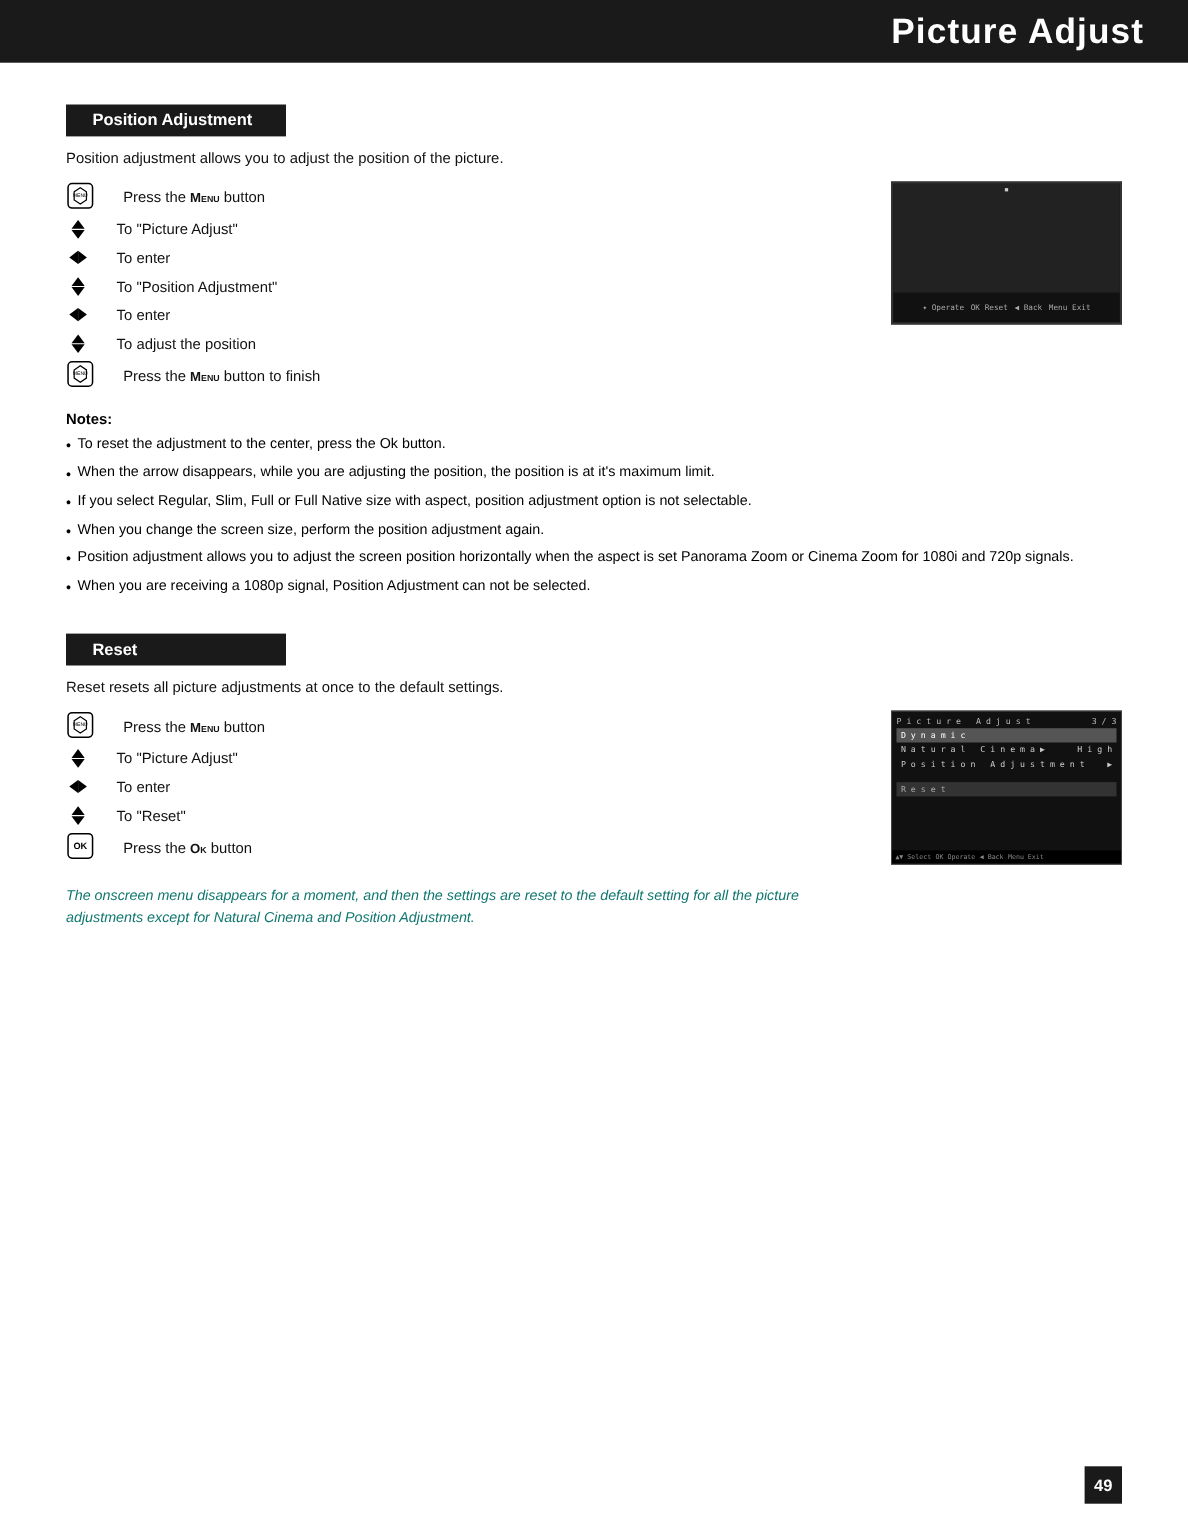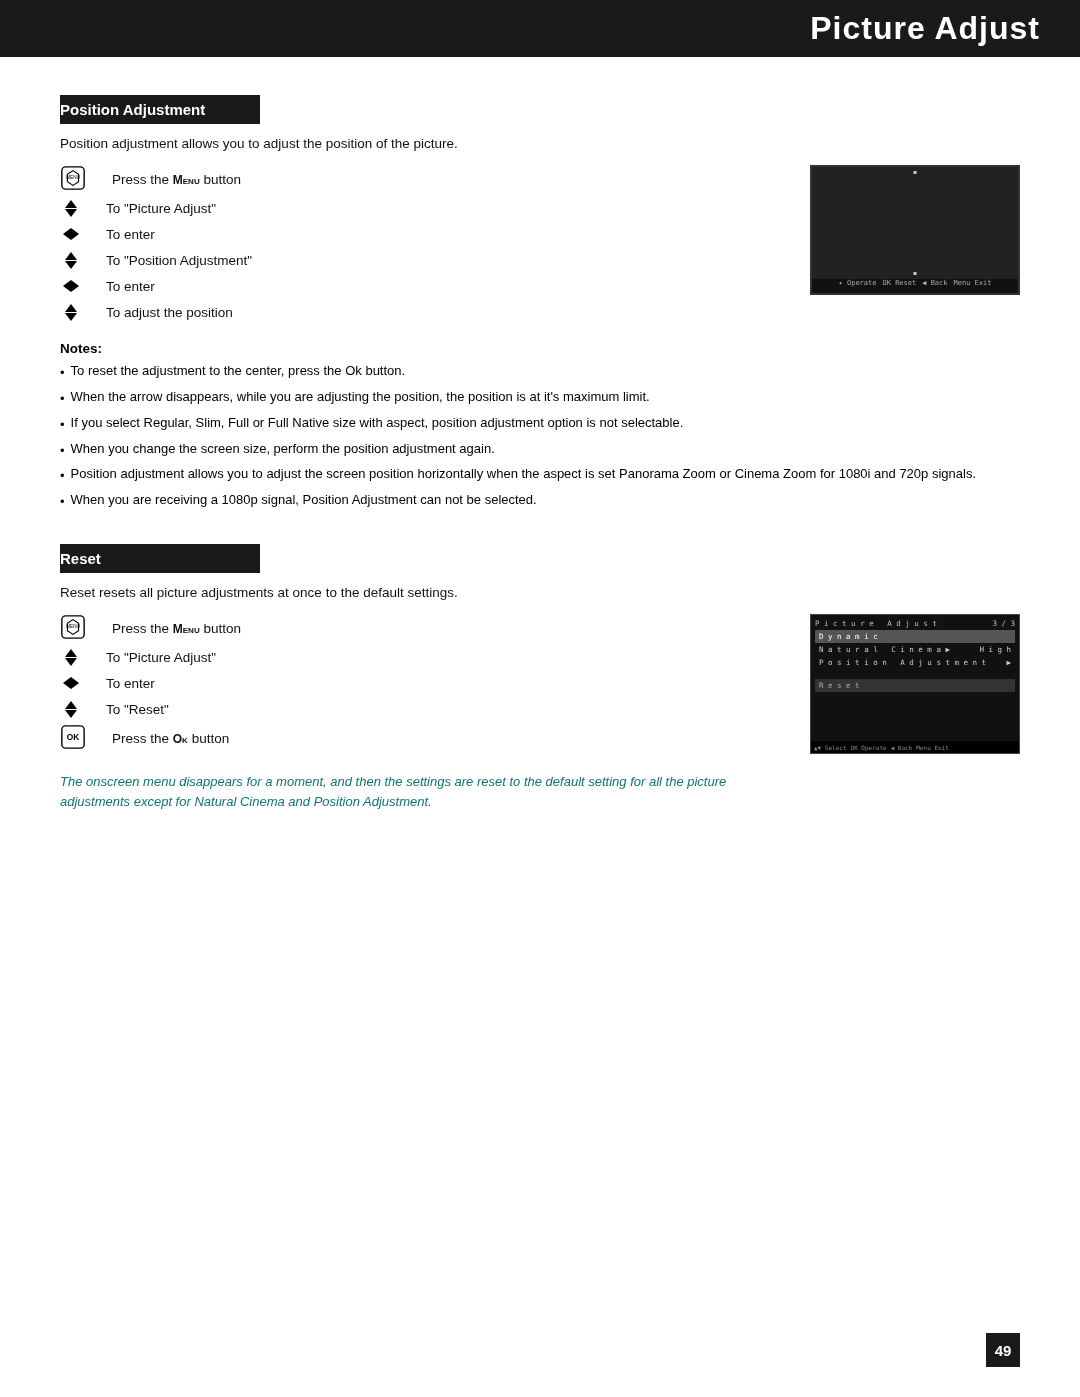--- a/index.html
+++ b/index.html
@@ -25,21 +25,21 @@
 
     .content {
       padding: 20px 60px 40px 60px;
     }
 
     .section-header {
       background: #1a1a1a;
       color: #fff;
       font-size: 15px;
       font-weight: bold;
-      padding: 6px 0;
+      padding: 6px 24px;
       margin-bottom: 12px;
       margin-top: 18px;
       display: inline-block;
       min-width: 200px;
     }
 
     .section-desc {
       font-size: 13.5px;
       margin-bottom: 14px;
       color: #111;
@@ -143,23 +143,24 @@
       height: 100%;
       background: #222;
       position: relative;
     }
 
     .screen-bar-bottom {
       position: absolute;
       bottom: 0;
       left: 0;
       right: 0;
-      height: 14px;
+      height: 27px;
       background: #111;
       display: flex;
+      align-items: center;
       justify-content: center;
       gap: 6px;
     }
 
     .screen-bar-label {
       color: #aaa;
       font-size: 7px;
       font-family: monospace;
     }
 
@@ -364,20 +365,30 @@
         </div>
 
         <div class="step-row">
           <div class="icon-updown">
             <div class="arrow-up"></div>
             <div class="arrow-down"></div>
           </div>
           <span class="step-text">To adjust the position</span>
         </div>
 
+        <div class="step-row">
+          <div class="icon-menu">
+            <svg class="menu-icon-svg" viewBox="0 0 28 28" xmlns="http://www.w3.org/2000/svg">
+              <rect x="2" y="2" width="24" height="24" rx="4" fill="none" stroke="#000" stroke-width="1.5"></rect>
+              <path d="M8 10 L14 6 L20 10 L20 18 L14 22 L8 18 Z" fill="none" stroke="#000" stroke-width="1.2"></path>
+              <text x="14" y="15" text-anchor="middle" font-size="5" font-family="Arial" fill="#000">MENU</text>
+            </svg>
+          </div>
+          <span class="step-text">Press the <span class="small-caps">Menu</span> button to finish</span>
+        </div>
 
       </div>
 
       <div class="screen-mockup">
         <div class="screen-mockup-inner">
           <div class="screen-indicator"></div>
           <div class="screen-indicator-bottom"></div>
           <div class="screen-bar-bottom">
             <span class="screen-bar-label">✦ Operate</span>
             <span class="screen-bar-label">OK Reset</span>

